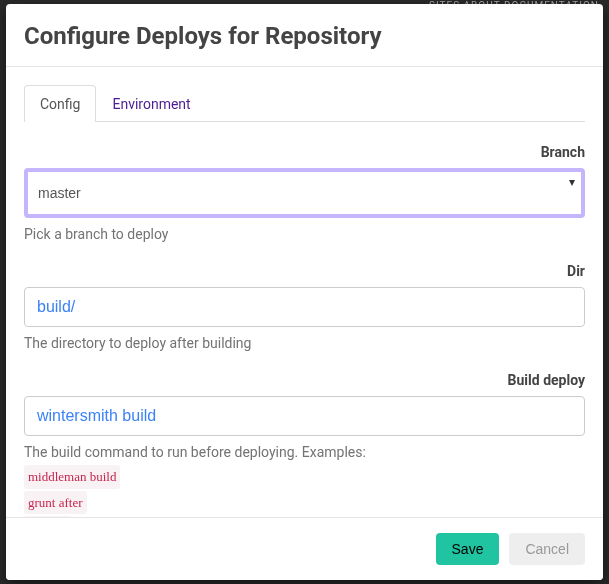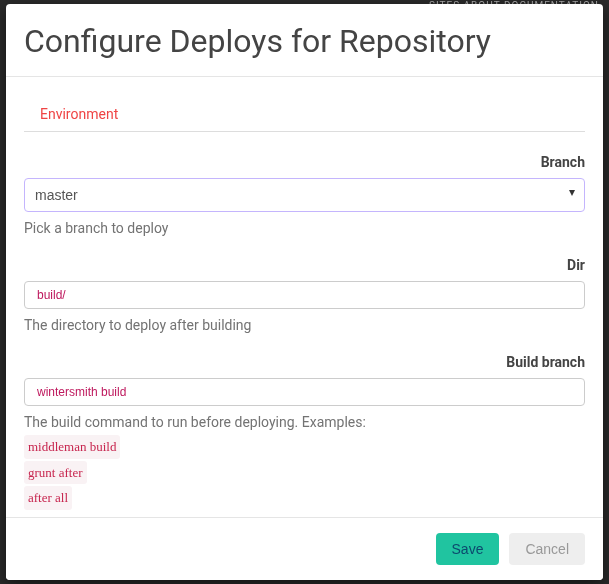--- a/index.html
+++ b/index.html
@@ -40,22 +40,22 @@
       box-shadow: 0 5px 15px rgba(0,0,0,0.5);
       display: flex;
       flex-direction: column;
       overflow: hidden;
     }
     .modal-header {
       padding: 18px 18px 16px 18px;
       border-bottom: 1px solid #e5e5e5;
     }
     .modal-title {
-      font-size: 32px;
-      font-weight: 400;
+      font-size: 24px;
+      font-weight: 700;
       color: #444;
     }
     .modal-body {
       padding: 18px 18px 10px 18px;
       flex: 1;
       overflow-y: auto;
     }
     .tabs {
       border-bottom: 1px solid #ddd;
       display: flex;
@@ -63,70 +63,70 @@
     }
     .tab {
       padding: 10px 15px;
       font-size: 14px;
       cursor: pointer;
       border: 1px solid transparent;
       border-bottom: none;
       margin-bottom: -1px;
       border-top-left-radius: 4px;
       border-top-right-radius: 4px;
-      color: #ef4444;
+      color: #4c1d95;
     }
     .tab.active {
       color: #555;
       border-color: #ddd;
       border-bottom-color: #fff;
       background: #fff;
     }
     .form-group {
       margin-bottom: 18px;
     }
     .form-label {
       display: block;
       font-weight: 700;
       font-size: 14px;
       color: #444;
       margin-bottom: 8px;
       text-align: right;
     }
     .form-select {
       width: 100%;
-      height: 34px;
+      height: 50px;
       padding: 6px 10px;
       font-size: 14px;
       color: #555;
       background: #fff;
-      border: 1px solid #c4b5fd;
+      border: 4px solid #c4b5fd;
       border-radius: 4px;
       appearance: none;
       -webkit-appearance: none;
       position: relative;
     }
     .select-wrapper {
       position: relative;
     }
     .select-wrapper::after {
       content: "▾";
       position: absolute;
       right: 10px;
       top: 7px;
       font-size: 12px;
       color: #333;
       pointer-events: none;
     }
     .form-input {
       width: 100%;
-      height: 28px;
+      height: 40px;
       padding: 6px 12px;
-      font-size: 12px;
-      color: #be185d;
+      font-size: 16px;
+      color: #3b82f6;
       background: #fff;
       border: 1px solid #ccc;
       border-radius: 4px;
     }
     .help-text {
       display: block;
       margin-top: 6px;
       font-size: 14px;
       color: #737373;
       line-height: 1.5;
@@ -151,21 +151,21 @@
       display: inline-block;
       padding: 8px 16px;
       font-size: 14px;
       border-radius: 4px;
       cursor: pointer;
       border: none;
       margin-left: 6px;
     }
     .btn-primary {
       background: #20c4a0;
-      color: #0c4a6e;
+      color: #000000;
     }
     .btn-default {
       background: #eeeeee;
       color: #999;
     }
   </style>
 </head>
 <body>
 
 <div class="backdrop">
@@ -174,41 +174,42 @@
 
 <div class="modal">
 
   <div class="modal-header">
     <h2 class="modal-title">Configure Deploys for Repository</h2>
   </div>
 
   <div class="modal-body">
 
     <div class="tabs">
+      <div class="tab active">Config</div>
       <div class="tab">Environment</div>
     </div>
 
     <div class="form-group">
       <label class="form-label">Branch</label>
       <div class="select-wrapper">
         <select class="form-select">
           <option>master</option>
         </select>
       </div>
       <span class="help-text">Pick a branch to deploy</span>
     </div>
 
     <div class="form-group">
       <label class="form-label">Dir</label>
       <input type="text" class="form-input" value="build/" style="">
       <span class="help-text">The directory to deploy after building</span>
     </div>
 
     <div class="form-group">
-      <label class="form-label">Build branch</label>
+      <label class="form-label">Build deploy</label>
       <input type="text" class="form-input" value="wintersmith build" style="">
       <span class="help-text">
         <span>The build command to run before deploying. Examples:</span><br>
         <span class="code-example">middleman build</span><br>
         <span class="code-example">grunt after</span><br>
         <span class="code-example">after all</span>
       </span>
     </div>
 
   </div>

